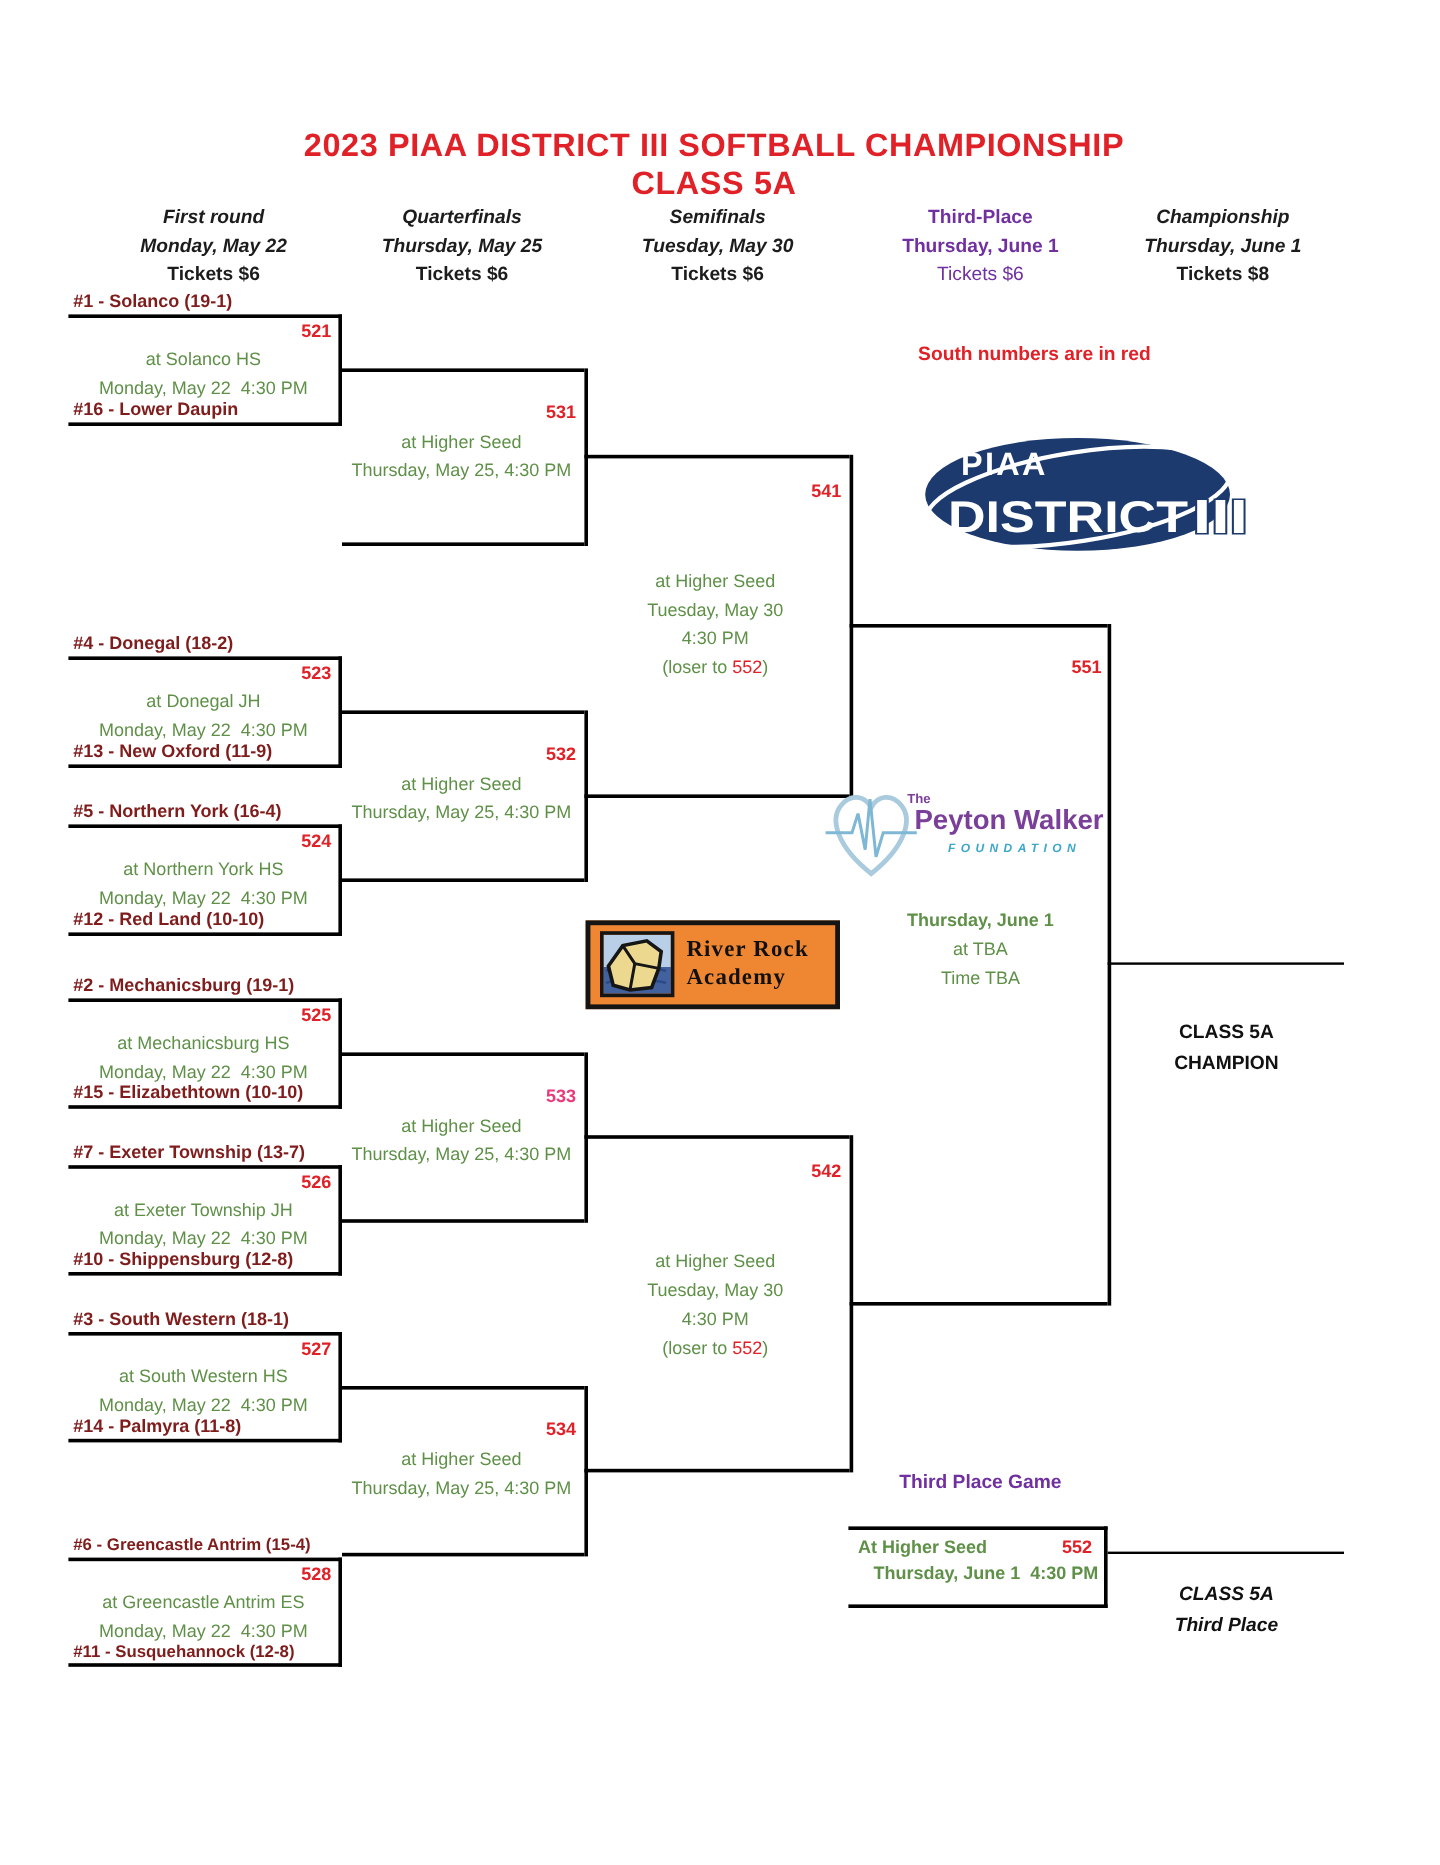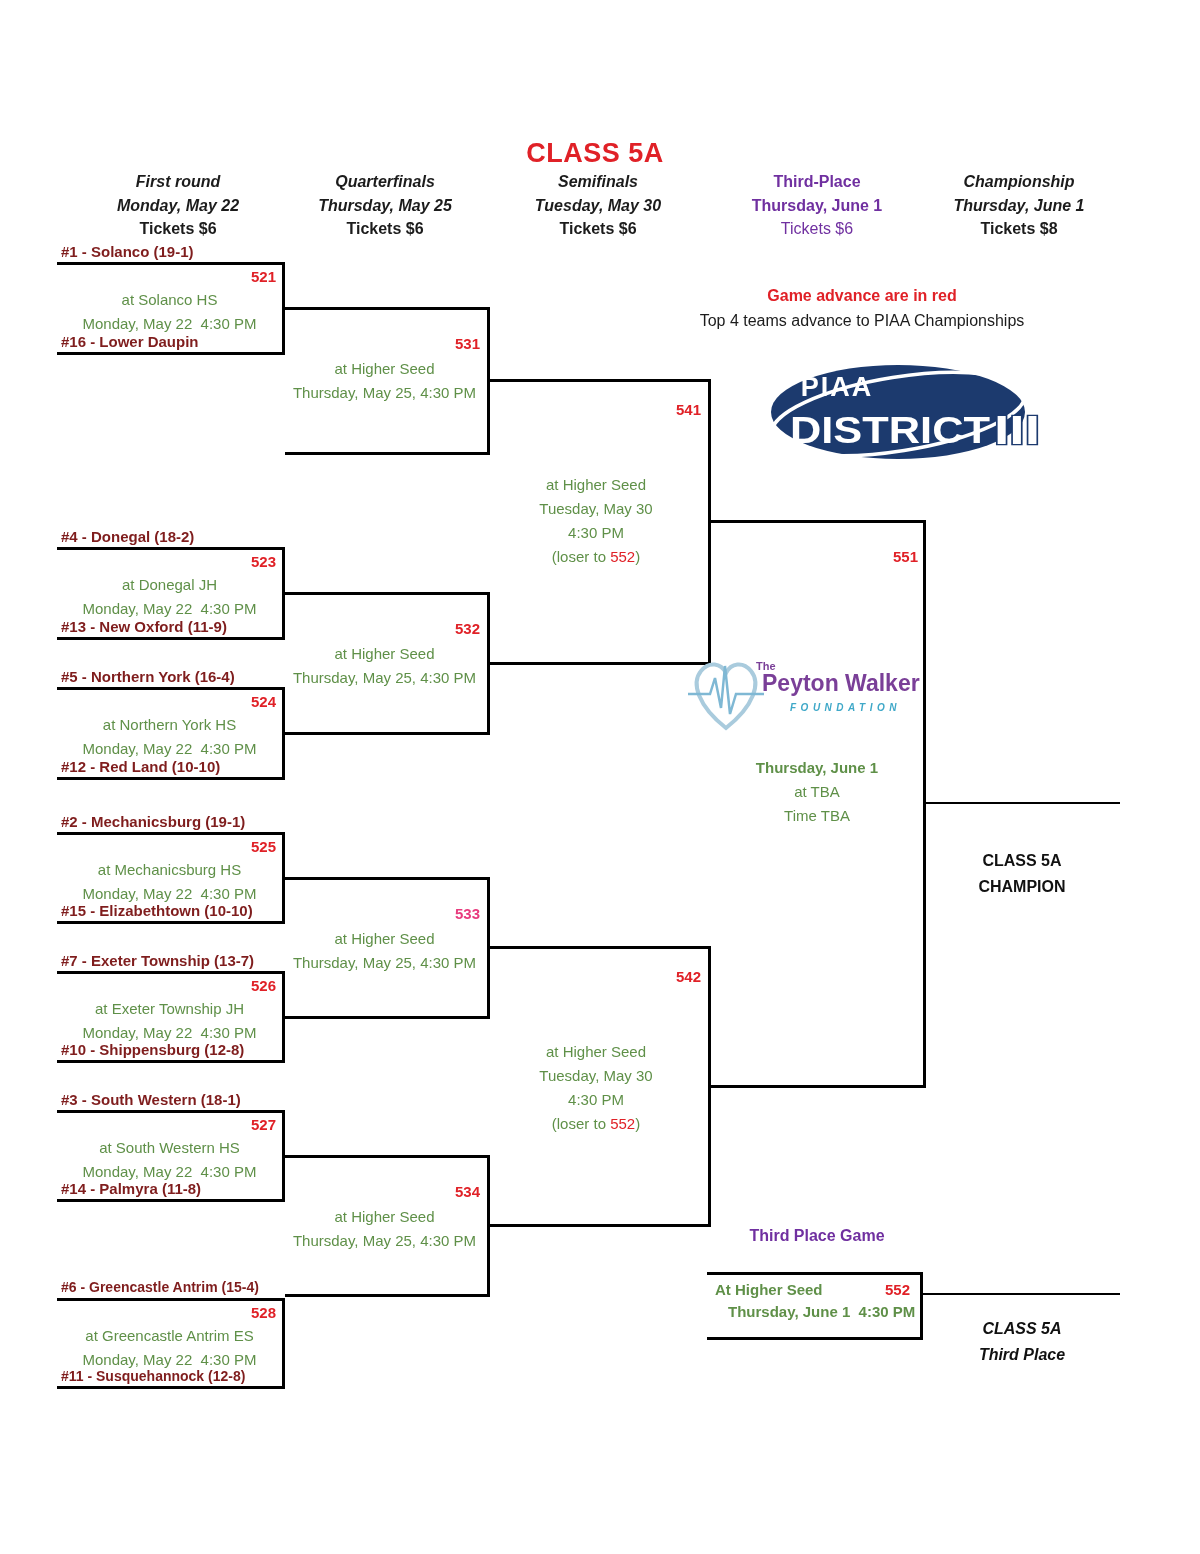--- a/index.html
+++ b/index.html
@@ -80,20 +80,21 @@
           background:linear-gradient(#b9cfe8 0 55%,#41619f 55% 100%);overflow:hidden;}
   .rr-text{position:absolute;left:80px;top:9px;font-family:"Liberation Serif",serif;
            font-weight:bold;font-size:19px;line-height:23px;color:#111;letter-spacing:1px;
            white-space:nowrap;}
 </style>
 </head>
 <body>
 
 <div class="page">
 
+  <div class="title" style="top:106px;">2023 PIAA DISTRICT III SOFTBALL CHAMPIONSHIP</div>
   <div class="title" style="top:138px;">CLASS 5A</div>
 
   <div class="colh" style="left:57px;">
     <div class="r1 it">First round</div>
     <div class="r2 it">Monday, May 22</div>
     <div class="r3">Tickets $6</div>
   </div>
   <div class="colh" style="left:264px;">
     <div class="r1 it">Quarterfinals</div>
     <div class="r2 it">Thursday, May 25</div>
@@ -108,22 +109,21 @@
     <div class="r1">Third-Place</div>
     <div class="r2">Thursday, June 1</div>
     <div class="r3">Tickets $6</div>
   </div>
   <div class="colh" style="left:898px;">
     <div class="r1 it">Championship</div>
     <div class="r2 it">Thursday, June 1</div>
     <div class="r3">Tickets $8</div>
   </div>
 
-  <div class="note red" style="left:637px;top:287px;">Game advance are in red</div>
-  <div class="note" style="left:637px;top:312px;">Top 4 teams advance to PIAA Championships</div>
+  <div class="note red" style="left:637px;top:287px;">South numbers are in red</div>
 
   <div class="ln" style="left:285px;top:307px;width:202px;height:3px;"></div>
   <div class="ln" style="left:285px;top:452px;width:202px;height:3px;"></div>
   <div class="ln" style="left:285px;top:592px;width:202px;height:3px;"></div>
   <div class="ln" style="left:285px;top:732px;width:202px;height:3px;"></div>
   <div class="ln" style="left:285px;top:877px;width:202px;height:3px;"></div>
   <div class="ln" style="left:285px;top:1016px;width:202px;height:3px;"></div>
   <div class="ln" style="left:285px;top:1155px;width:202px;height:3px;"></div>
   <div class="ln" style="left:285px;top:1294px;width:202px;height:3px;"></div>
 
@@ -268,14 +268,28 @@
   <div class="peyton">
     <svg width="80" height="84" viewBox="0 0 80 84">
       <path d="M40,76 C12,54 5,31 15,19 C23,9 35,11 40,21 C45,11 57,9 65,19 C75,31 68,54 40,76 Z" fill="none" stroke="#a9cbdd" stroke-width="4"></path>
       <polyline points="2,42 24,42 29,26 35,56 39,14 44,62 50,42 78,42" fill="none" stroke="#7fb8d4" stroke-width="2.5"></polyline>
     </svg>
     <div class="the">The</div>
     <div class="pw">Peyton Walker</div>
     <div class="fnd">FOUNDATION</div>
   </div>
 
+  <div class="rr">
+    <div class="rr-img">
+      <svg width="56" height="49" viewBox="0 0 56 49">
+        <path d="M2,30 Q10,27 18,30 T34,30 T52,30" fill="none" stroke="#2c4a85" stroke-width="2"></path>
+        <path d="M2,40 Q10,37 18,40 T34,40 T52,40" fill="none" stroke="#2c4a85" stroke-width="2"></path>
+        <polygon points="8,42 4,26 16,9 36,5 48,14 46,28 40,44 22,46" fill="#ecd98f" stroke="#161616" stroke-width="3"></polygon>
+        <path d="M16,9 L26,24 L22,46 M26,24 L46,28" fill="none" stroke="#161616" stroke-width="2.5"></path>
+      </svg>
+    </div>
+    <div class="rr-text">
+      <div>River Rock</div>
+      <div>Academy</div>
+    </div>
+  </div>
 
 </div>
 
 </body></html>

